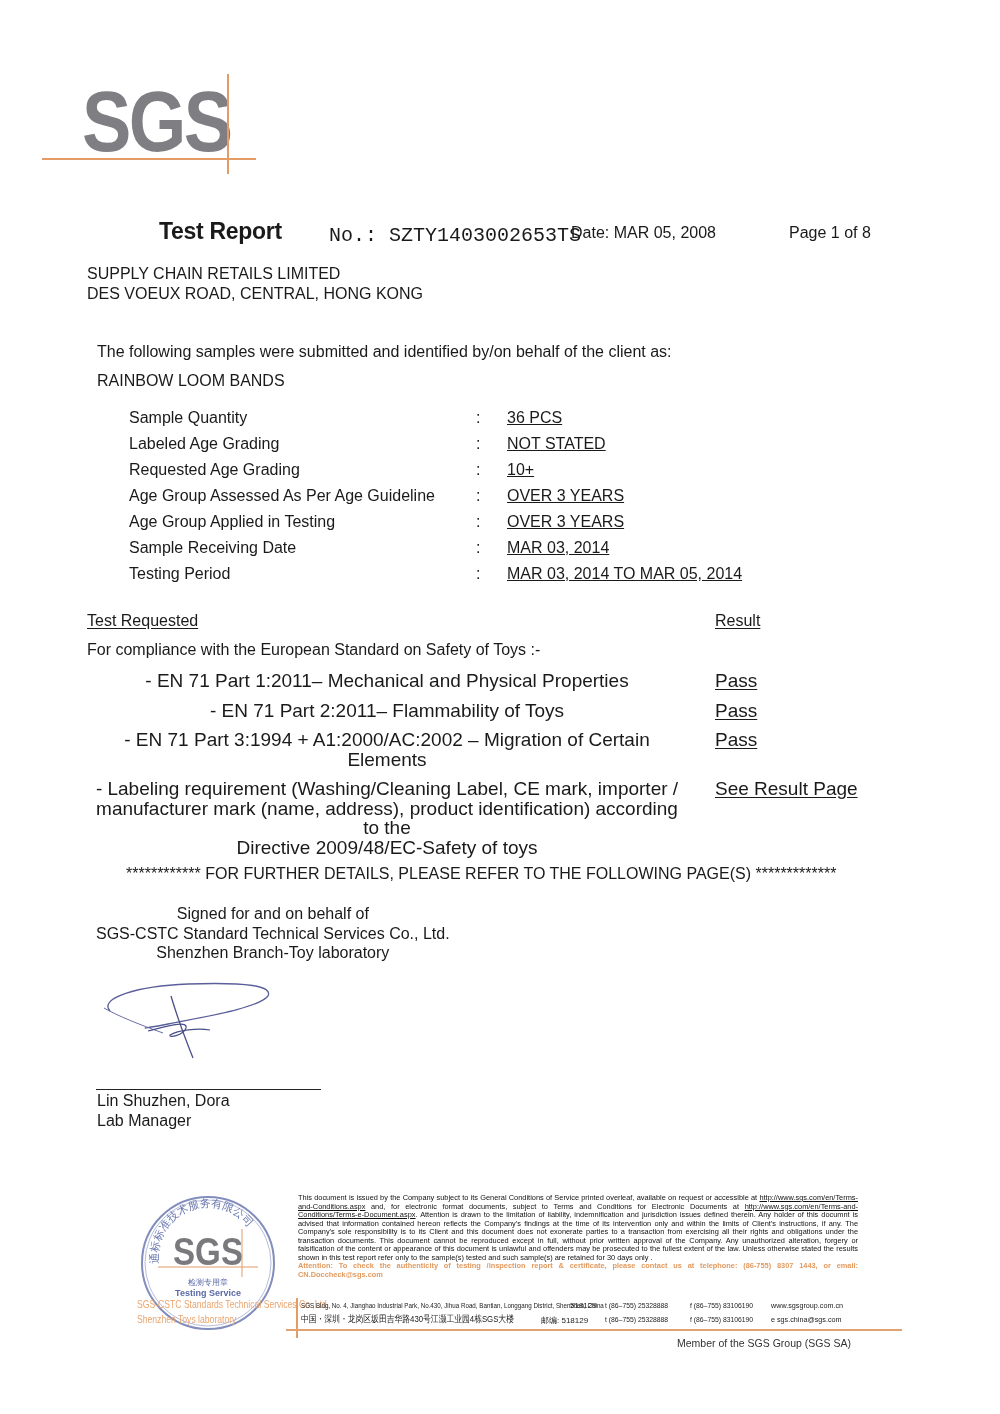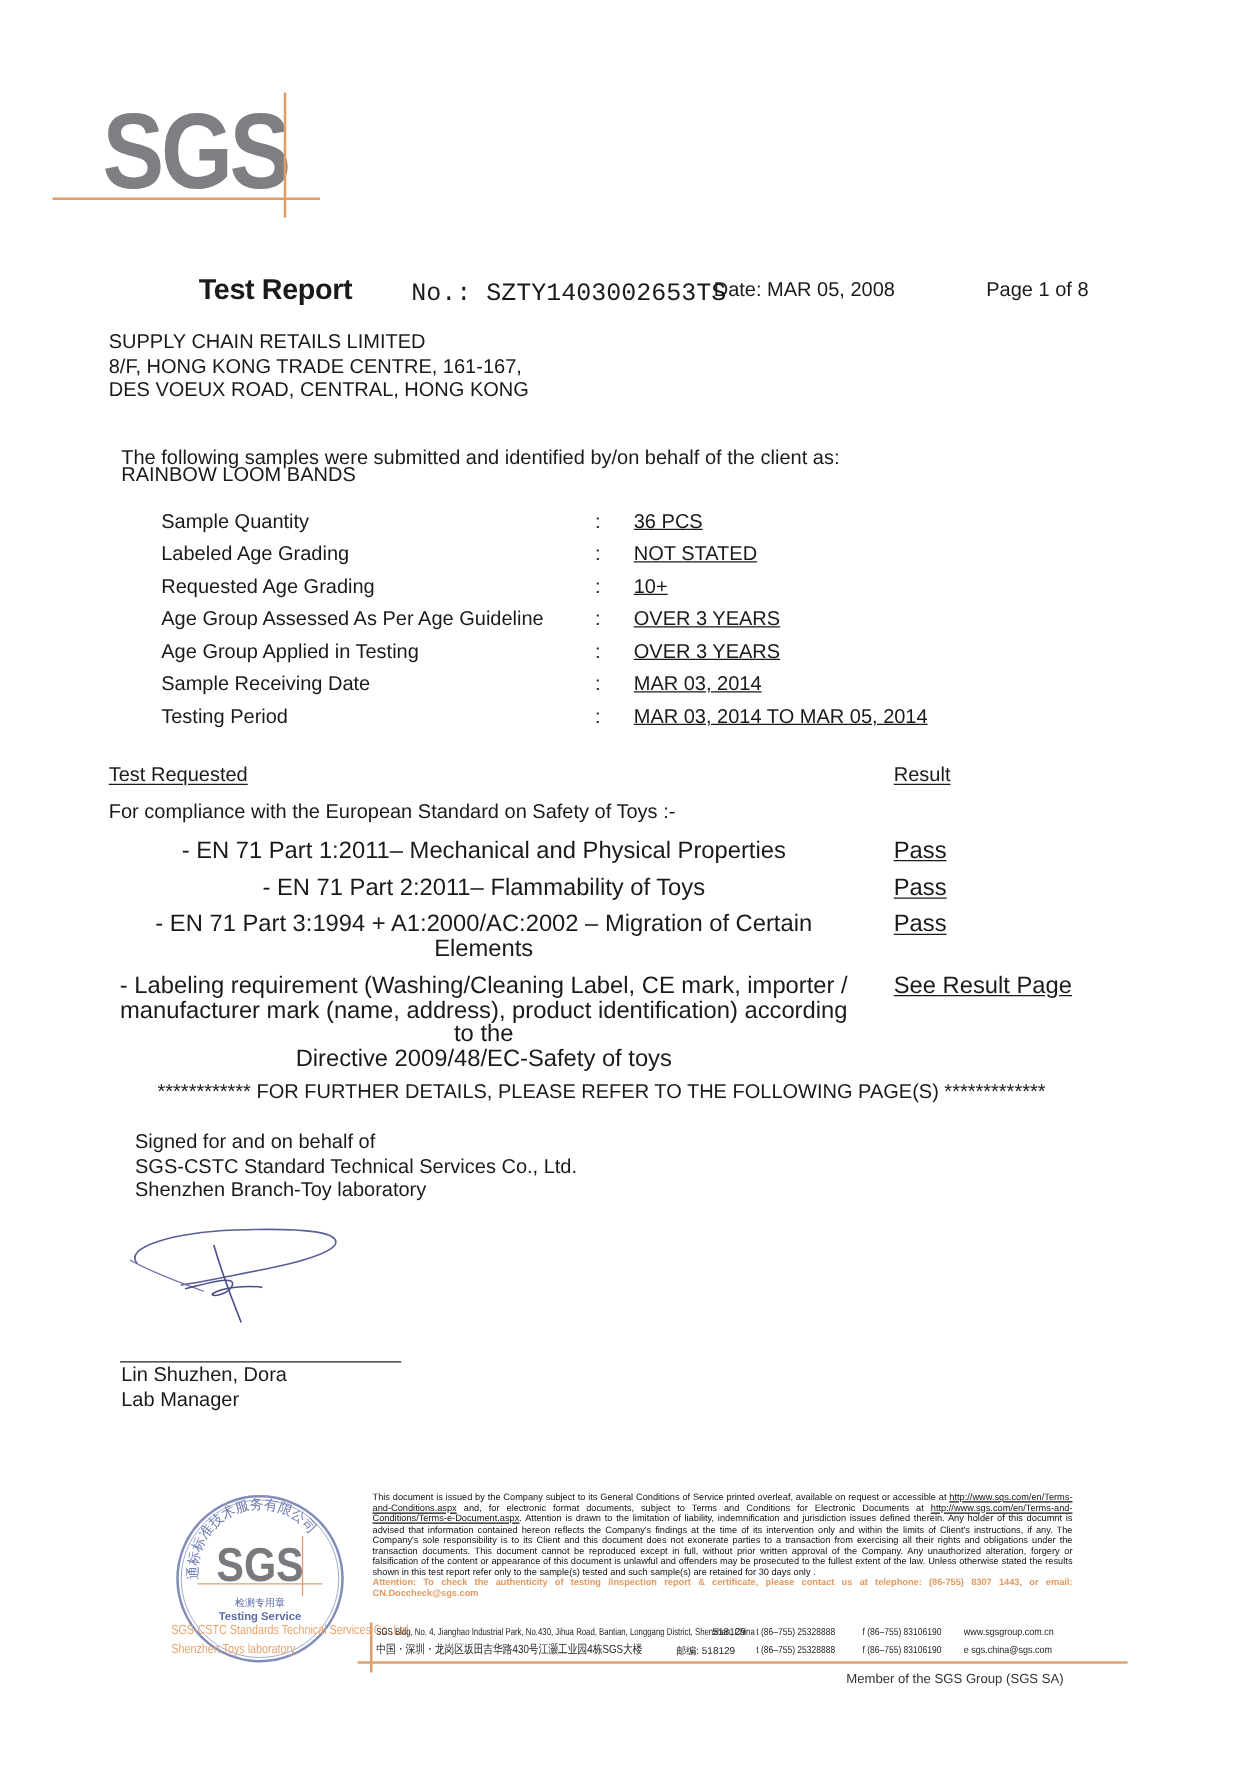--- a/index.html
+++ b/index.html
@@ -17,41 +17,41 @@
 
   
   .hdr-title { left: 159px; top: 218px; font-size: 23px; font-weight: bold; letter-spacing: -0.3px; }
   .hdr-no { left: 329px; top: 224px; font-size: 20px; font-family: Liberation Mono, monospace; }
   .hdr-date { left: 571px; top: 224px; font-size: 16px; }
   .hdr-page { left: 789px; top: 224px; font-size: 16px; }
 
   .txt { font-size: 16px; line-height: 19.5px; white-space: nowrap; }
 
   .client { left: 87px; top: 264px; }
-  .intro { left: 97px; top: 342px; margin-top: 15px; }
+  .intro { left: 97px; top: 342px; }
   .sample-name { left: 97px; top: 371px; }
 
   .spec { left: 97px; top: 409px; width: 700px; }
   .spec-row { position: relative; height: 26px; font-size: 16px; margin-left: 32px; }
   .spec-label { position: absolute; left: 0; top: 0; }
   .spec-colon { position: absolute; left: 347px; top: 0; }
   .spec-value { position: absolute; left: 378px; top: 0; text-decoration: underline; }
 
   .tests { left: 87px; top: 612px; width: 800px; }
   .t-head { position: relative; height: 29px; font-size: 16px; }
   .u { text-decoration: underline; text-underline-offset: 2px; }
   .t-head .res { position: absolute; left: 628px; top: 0; }
   .t-intro { font-size: 16px; height: 30px; }
   .t-row { position: relative; font-size: 19px; line-height: 19.5px; margin-bottom: 10px; text-align: center; }
   .t-row .desc { display: block; width: 600px; white-space: pre-line; }
   .t-row .res { position: absolute; left: 628px; top: 0; text-decoration: underline; }
 
   .further { left: 126px; top: 865px; font-size: 16px; white-space: nowrap; }
 
-  .signed { left: 108px; top: 904px; }
+  .signed { left: 96px; top: 904px; text-align: center; }
 
   .sig { left: 98px; top: 978px; width: 180px; height: 90px; }
   .sig-line { left: 96px; top: 1089px; width: 225px; height: 1px; background: #222; }
   .signer { left: 97px; top: 1091px; }
 
   
   .stamp { left: 138px; top: 1193px; width: 140px; height: 140px; }
   .stamp-co { left: 137px; top: 1298px; font-size: 10.5px; color: #e9a46e; white-space: nowrap; transform: scaleX(0.82); transform-origin: left top; }
   .stamp-lab { left: 137px; top: 1313px; font-size: 10.5px; color: #e9a46e; white-space: nowrap; transform: scaleX(0.82); transform-origin: left top; }
 
@@ -74,21 +74,20 @@
   <div class="logo-vline"></div>
 </div>
 
 <div class="abs hdr-title">Test Report</div>
 <div class="abs hdr-no">No.: SZTY1403002653TS</div>
 <div class="abs hdr-date">Date: MAR 05, 2008</div>
 <div class="abs hdr-page">Page 1 of  8</div>
 
 <div class="abs txt client">
   <div>SUPPLY CHAIN RETAILS LIMITED</div>
-  <div>8/F, HONG KONG TRADE CENTRE, 161-167,</div>
   <div>DES VOEUX ROAD, CENTRAL, HONG KONG</div>
 </div>
 
 <div class="abs txt intro">The following samples were submitted and identified by/on behalf of the client as:</div>
 <div class="abs txt sample-name">RAINBOW LOOM BANDS</div>
 
 <div class="abs spec">
   <div class="spec-row">
     <span class="spec-label">Sample Quantity</span>
     <span class="spec-colon">:</span>

